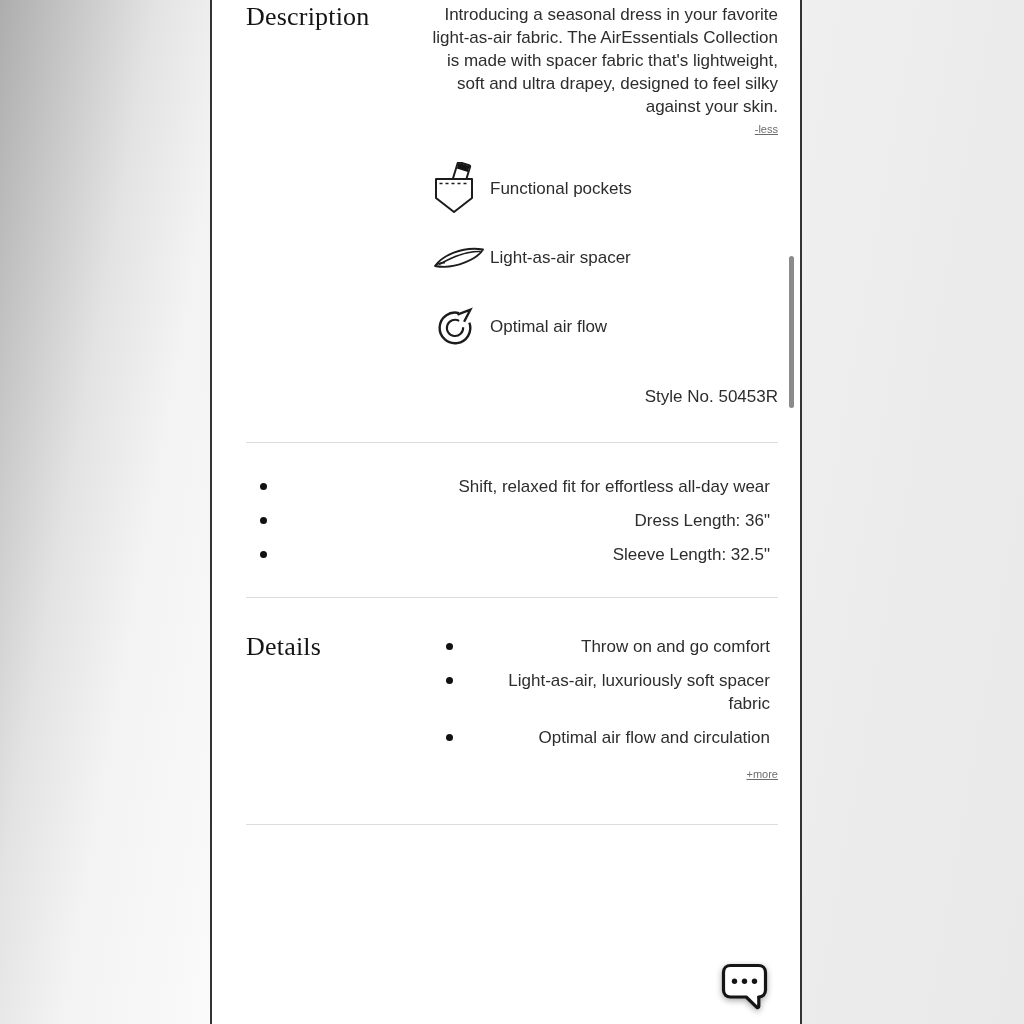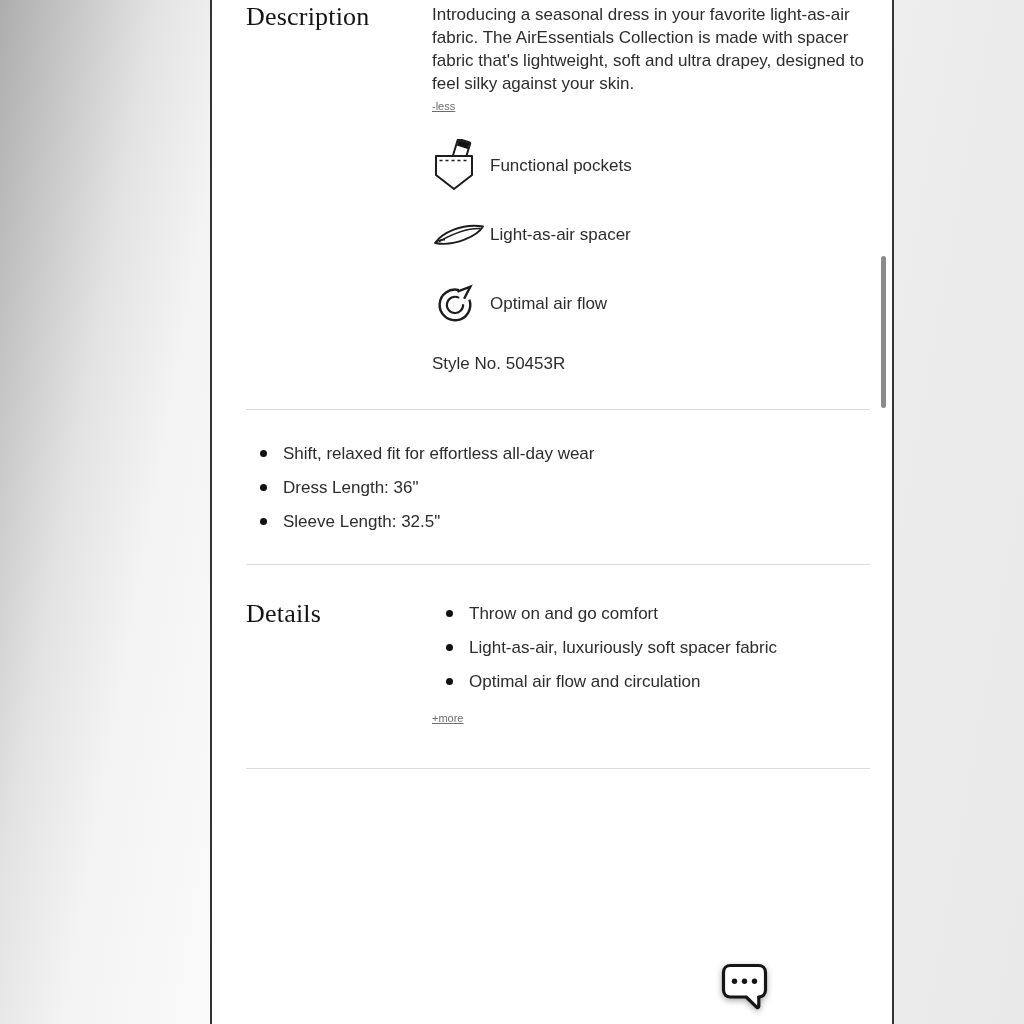--- a/index.html
+++ b/index.html
@@ -10,21 +10,21 @@
     font-family: "Liberation Sans", sans-serif;
     background:
       linear-gradient(100deg,
         #adadad 0%, #c6c6c6 6%, #e3e3e3 13%, #f3f3f3 20%,
         #fbfbfb 34%, #f6f6f6 50%, #efefef 68%, #ebebeb 85%, #e9e9e9 100%);
   }
 
   .panel {
     position: absolute;
     left: 210px; top: 0;
-    width: 684px; height: 1024px;
+    width: 592px; height: 1024px;
     box-sizing: border-box;
     background: #ffffff;
     border-left: 2px solid #333333;
     border-right: 2px solid #333333;
     overflow: hidden;
   }
 
   .section { padding: 0 22px 0 34px; }
   .section-inner {
     display: flex;
@@ -34,21 +34,21 @@
 
   .section-heading {
     width: 186px;
     flex: 0 0 186px;
     font-family: "Liberation Serif", serif;
     font-size: 26px;
     line-height: 28px;
     color: #141414;
     letter-spacing: 0.2px;
   }
-  .section-body { flex: 1; min-width: 0; }
+  .section-body { flex: 1; min-width: 0; text-align: right; }
 
   
   .sec-description .section-inner { padding: 3px 0 34px 0; }
   .desc-paragraph {
     font-size: 17px;
     line-height: 23px;
     color: #2d2d2d;
     margin: 0;
   }
   .text-link {
@@ -71,21 +71,21 @@
     flex: 0 0 58px;
     display: flex;
     align-items: center;
     justify-content: flex-start;
   }
   .feature-label {
     font-size: 17px;
     color: #2d2d2d;
   }
   .style-number {
-    margin-top: 22px;
+    margin-top: 32px;
     font-size: 17px;
     line-height: 23px;
     color: #2d2d2d;
   }
 
   
   .sec-sizefit .section-inner  { padding: 30px 0 31px 0; }
   .sec-details .section-inner  { padding: 35px 0 38px 0; }
   .sec-care .section-inner     { padding: 36px 0 0 0; }
 

